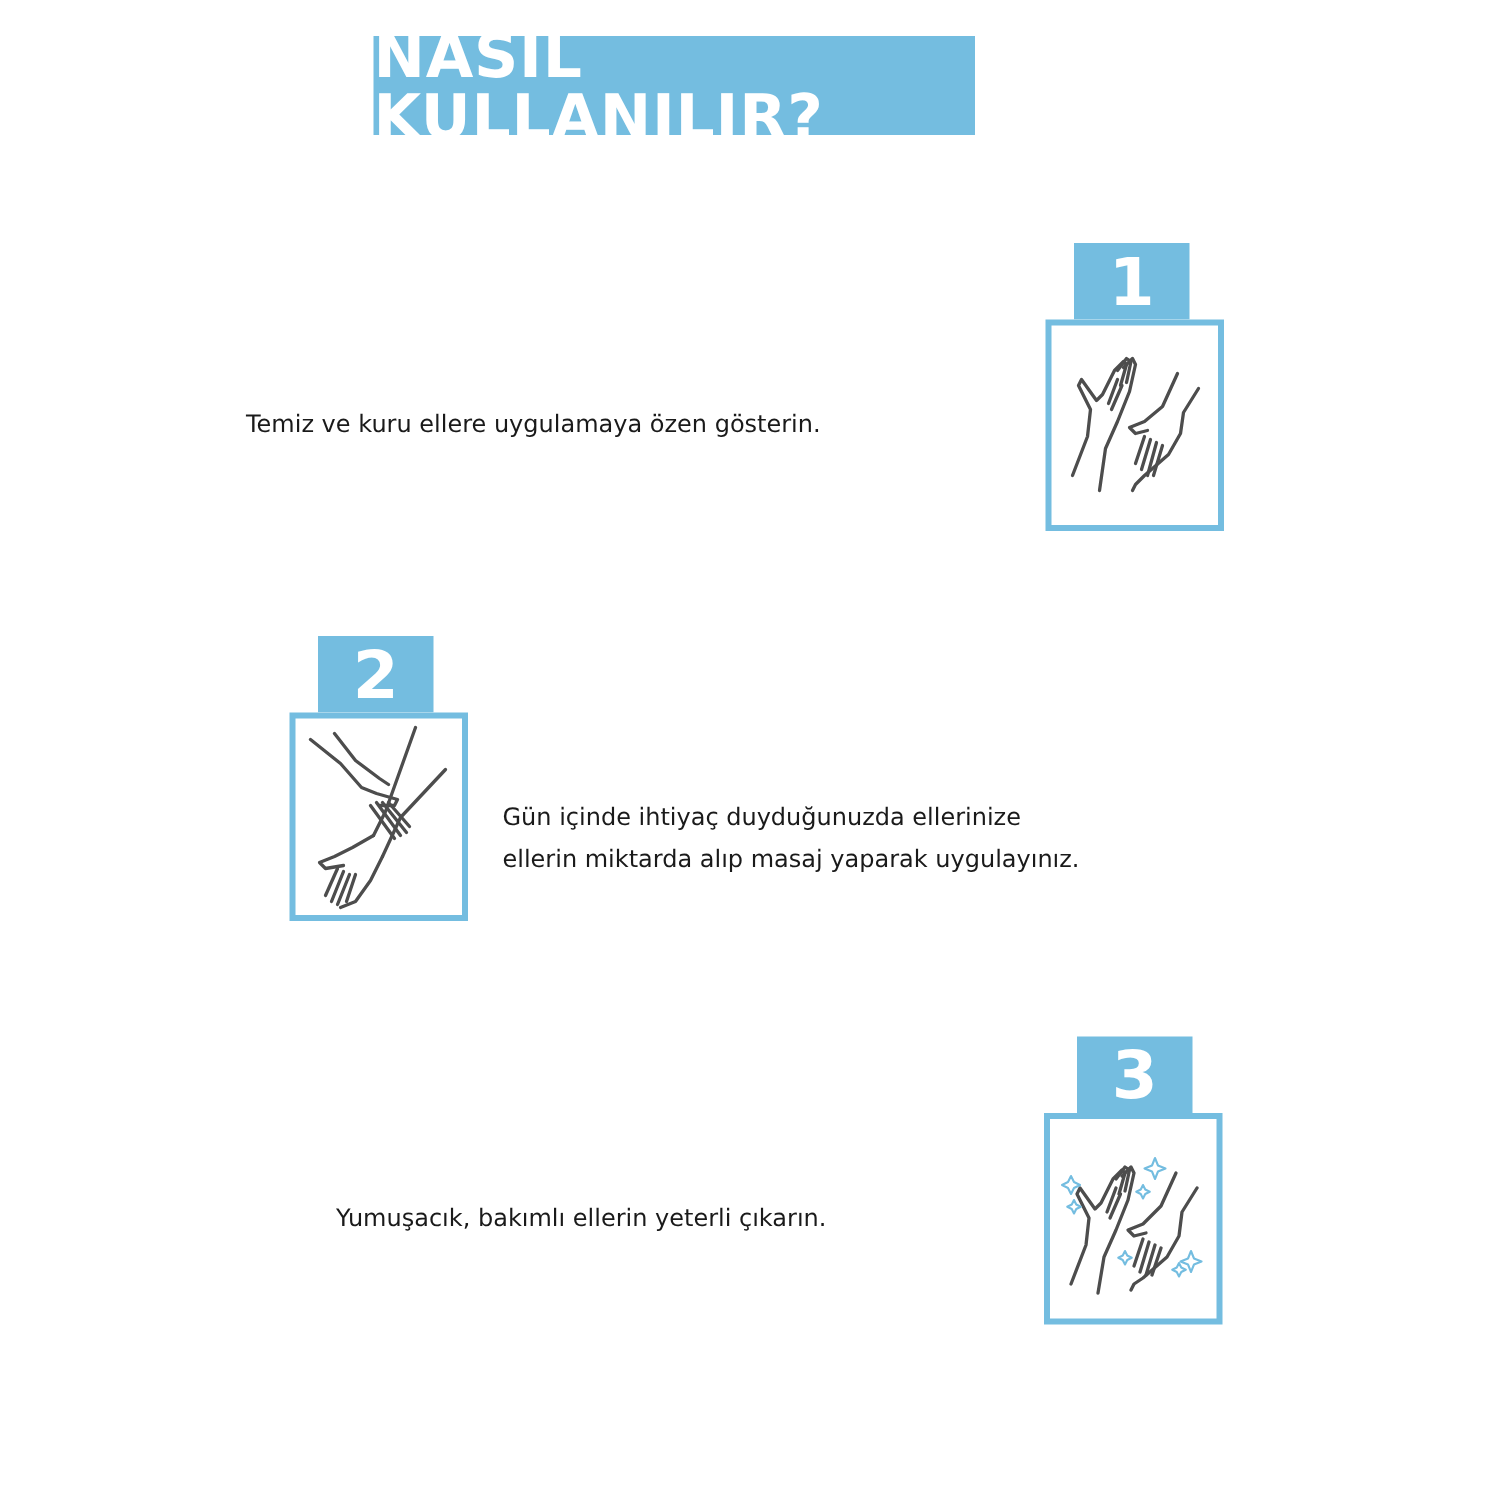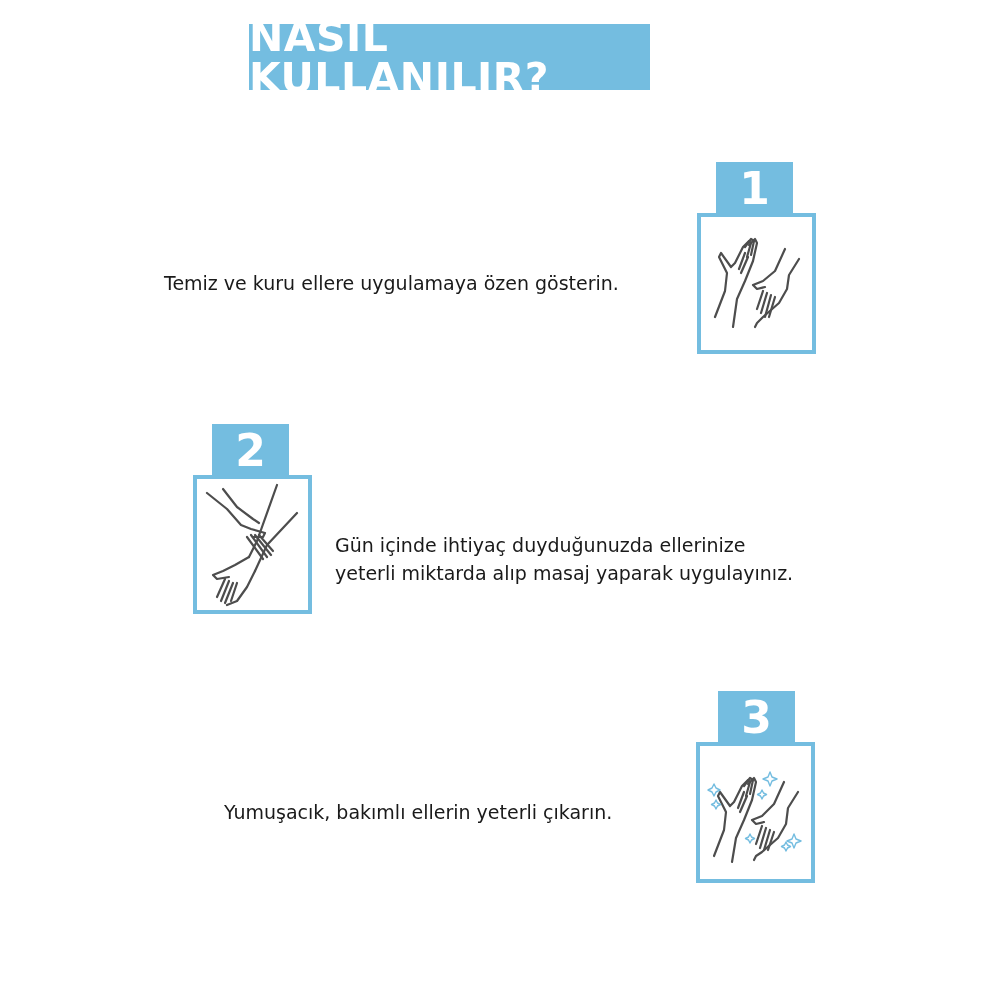--- a/index.html
+++ b/index.html
@@ -61,21 +61,21 @@
     .step-box svg {
       position: absolute;
       left: 0;
       top: 0;
       width: 111px;
       height: 100%;
     }
     .step-text {
       position: absolute;
       font-family: "DejaVu Sans", sans-serif;
-      font-size: 19px;
+      font-size: 16px;
       color: #1a1a1a;
       line-height: 28px;
       white-space: nowrap;
     }
     .hand-line {
       fill: none;
       stroke: #4d4d4d;
       stroke-width: 2.2;
       stroke-linecap: round;
       stroke-linejoin: round;
@@ -137,21 +137,21 @@
     <path class="hand-line" d="M52 78 L38 86 L26 92 L16 96 L20 100 L32 98"></path>
     <path class="hand-line" d="M58 92 L50 108 L40 122 L30 126"></path>
     <path class="hand-line" d="M28 100 L20 118"></path>
     <path class="hand-line" d="M32 102 L24 122"></path>
     <path class="hand-line" d="M36 104 L28 124"></path>
     <path class="hand-line" d="M40 104 L34 122"></path>
   </svg>
 </div>
 <div class="step-text" style="left:335px; top:511px;margin-top:20px;">
   <div>Gün içinde ihtiyaç duyduğunuzda ellerinize</div>
-  <div>yeterli miktarda alıp masaj yaparak uygulayınız.</div>
+  <div>ellerin miktarda alıp masaj yaparak uygulayınız.</div>
 </div>
 
 <div class="step-tab" style="left:718px; top:691px;">
   <span class="step-num">3</span>
 </div>
 <div class="step-box" style="left:696px; top:742px; height:141px;">
   <svg viewBox="0 0 111 133">
 
     <path class="hand-line" d="M14 110 L24 84 L26 66 L18 50 L20 46 L30 60 L34 56 L42 40 L48 34 L50 36 L46 50"></path>
     <path class="hand-line" d="M44 40 L50 32 L53 34 L50 48"></path>

